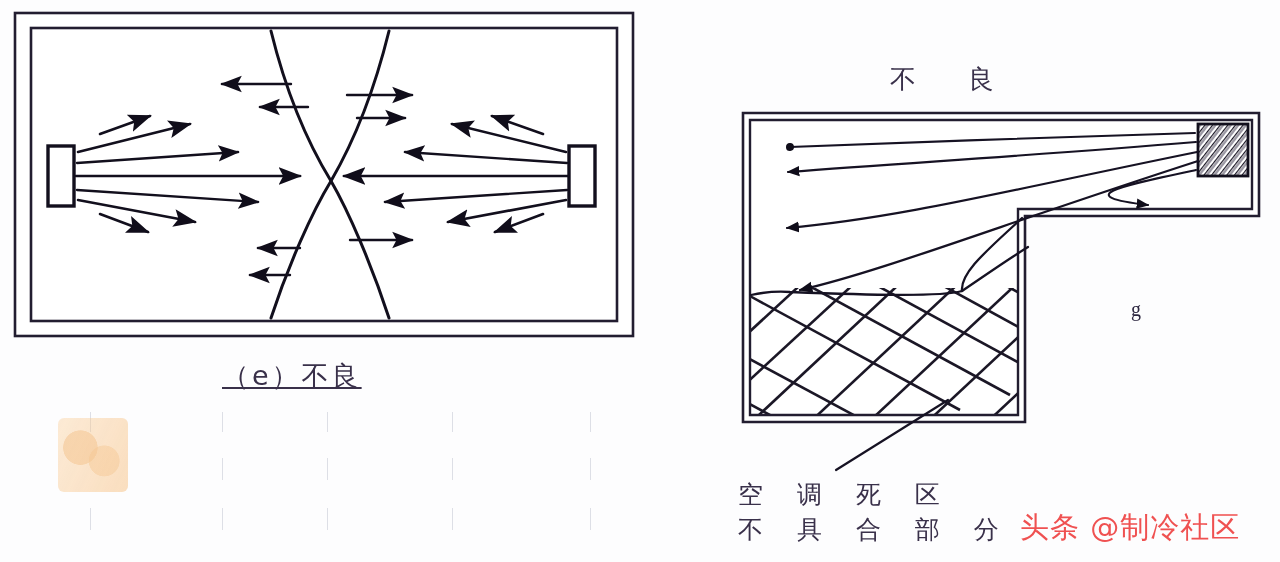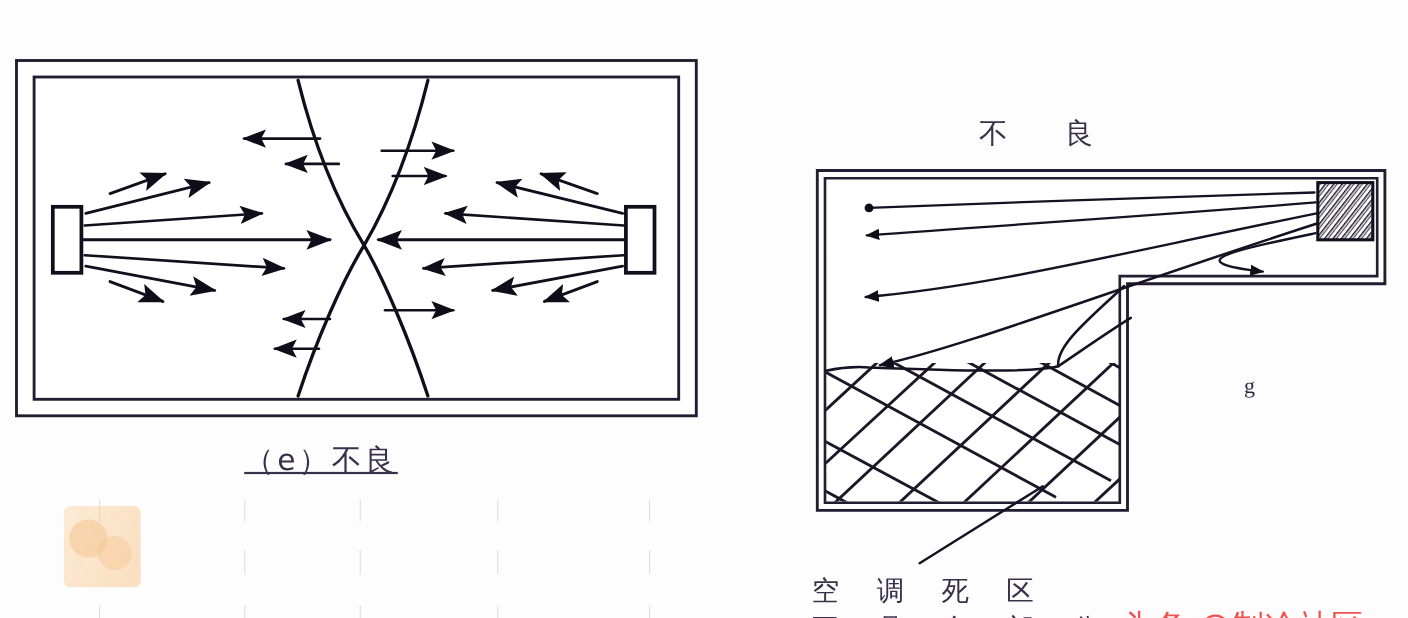--- a/index.html
+++ b/index.html
@@ -12,21 +12,20 @@
     width: 1280px;
     height: 562px;
     position: relative;
     overflow: hidden;
     font-family: "Liberation Sans", "DejaVu Sans", sans-serif;
     background: #fdfdfe;
   }
   #page-root {
     position: absolute;
     inset: 0;
-    margin-top: 42px;
   }
   .svg-layer {
     position: absolute;
     left: 0;
     top: 0;
     width: 1280px;
     height: 562px;
   }
   .cap {
     position: absolute;

